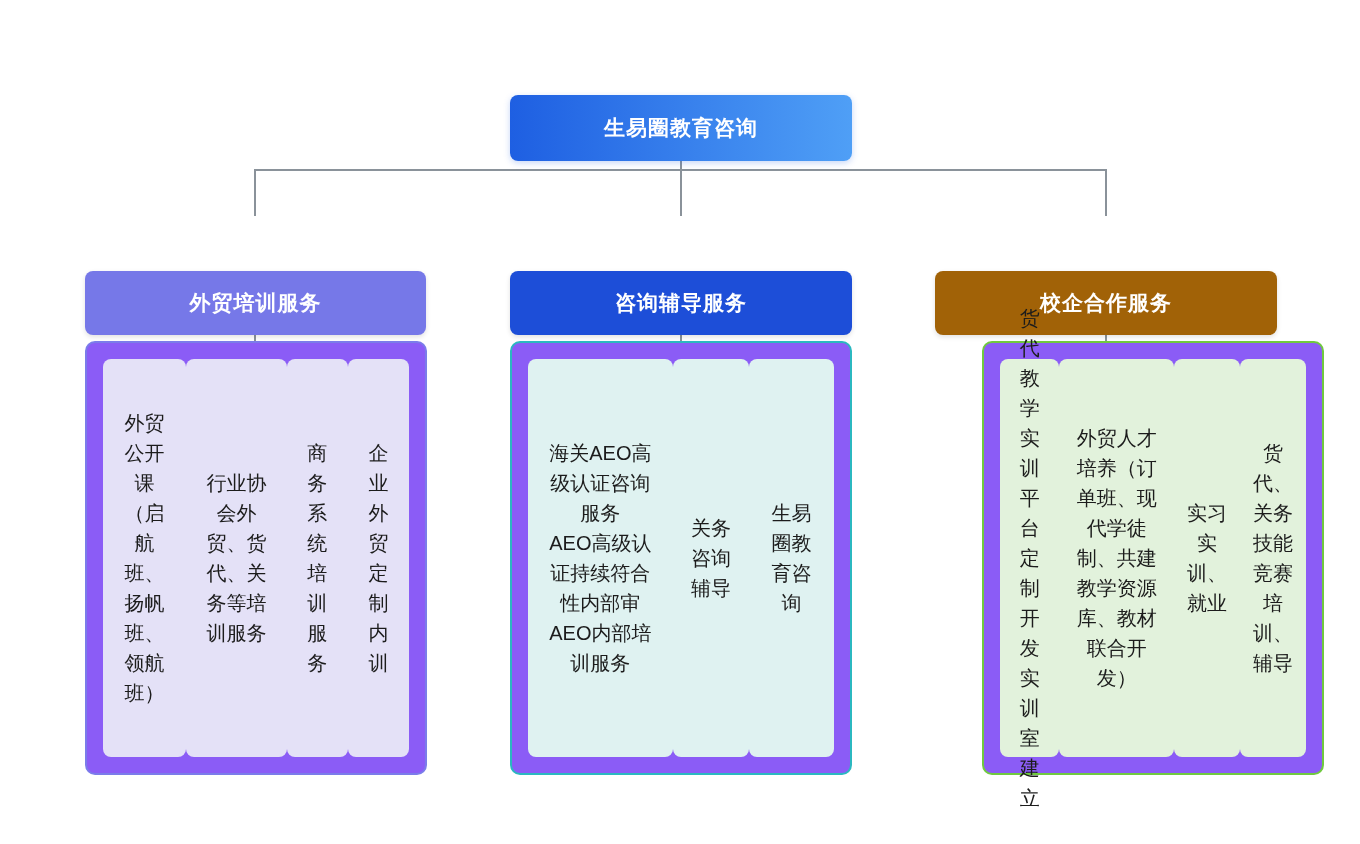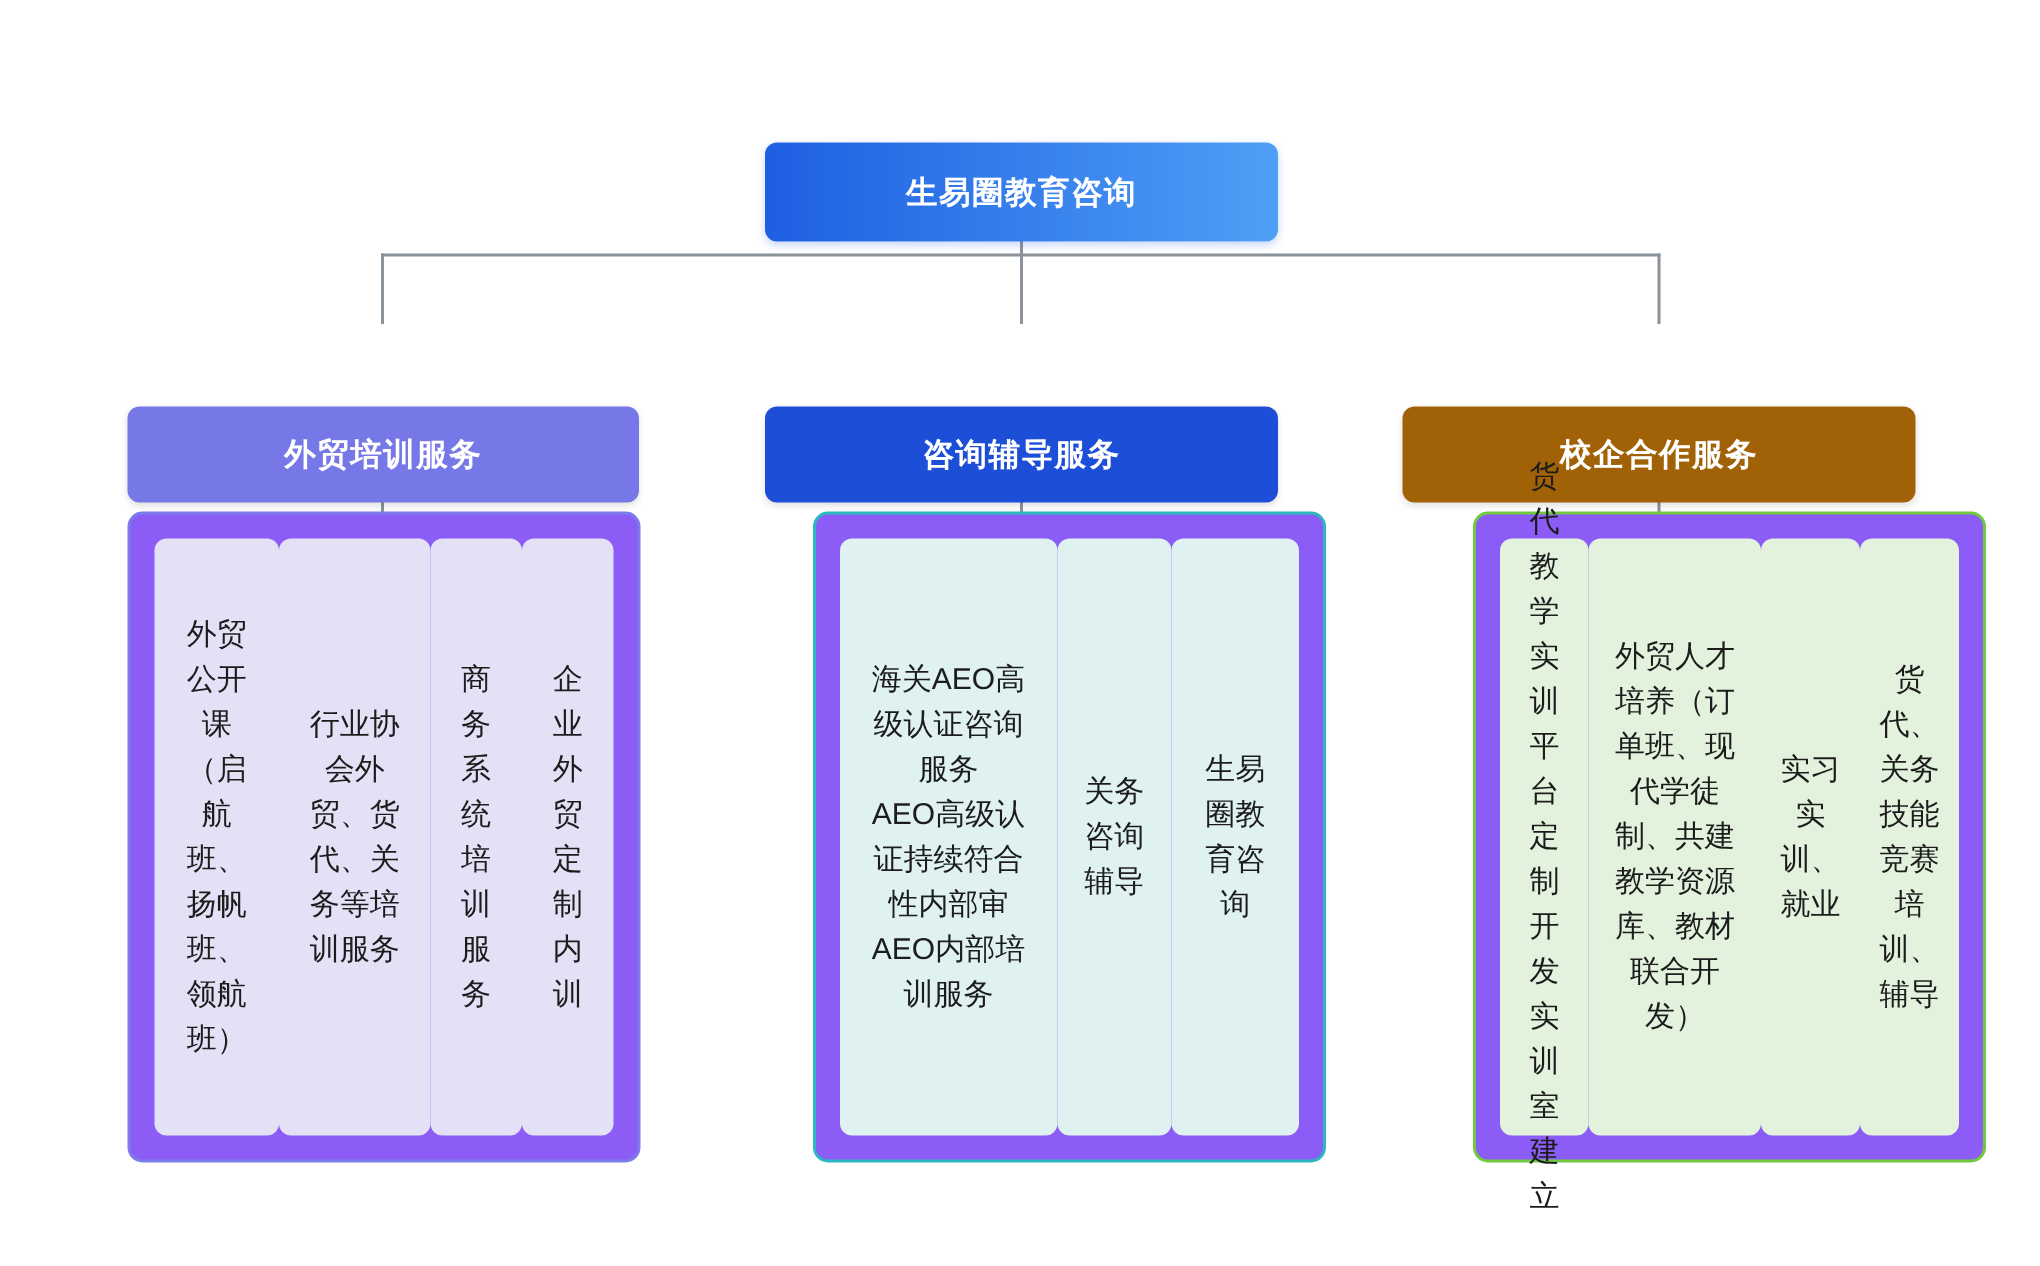--- a/index.html
+++ b/index.html
@@ -58,21 +58,21 @@
     background: #8b5cf6;
     border-radius: 10px;
     box-sizing: border-box;
     border: 2px solid transparent;
     padding: 16px;
     display: flex;
     flex-direction: row;
     justify-content: space-between;
   }
   .panel-purple { left: 85px;  border-color: #7b7cea; }
-  .panel-teal   { left: 510px; border-color: #2bb8c0; margin-left: 32px; }
+  .panel-teal   { left: 510px; border-color: #2bb8c0; }
   .panel-green  { left: 982px; border-color: #70c93f; }
 
   .item {
     min-height: 76px;
     border-radius: 8px;
     display: flex;
     align-items: center;
     justify-content: center;
     text-align: center;
     padding: 6px 13px;

